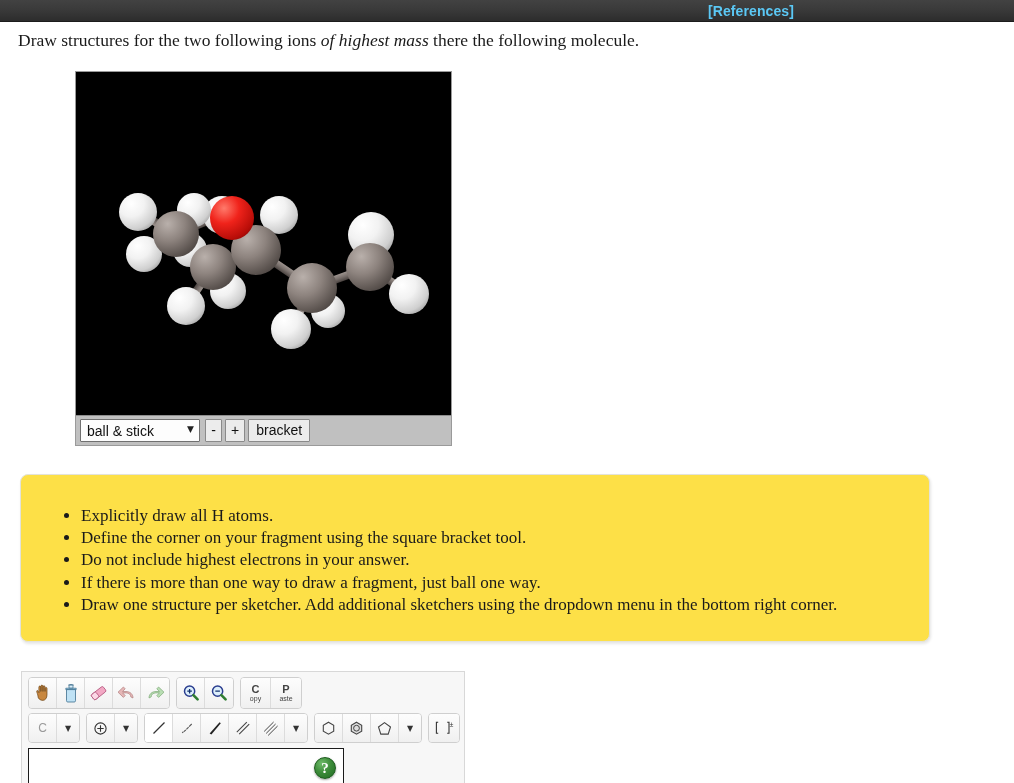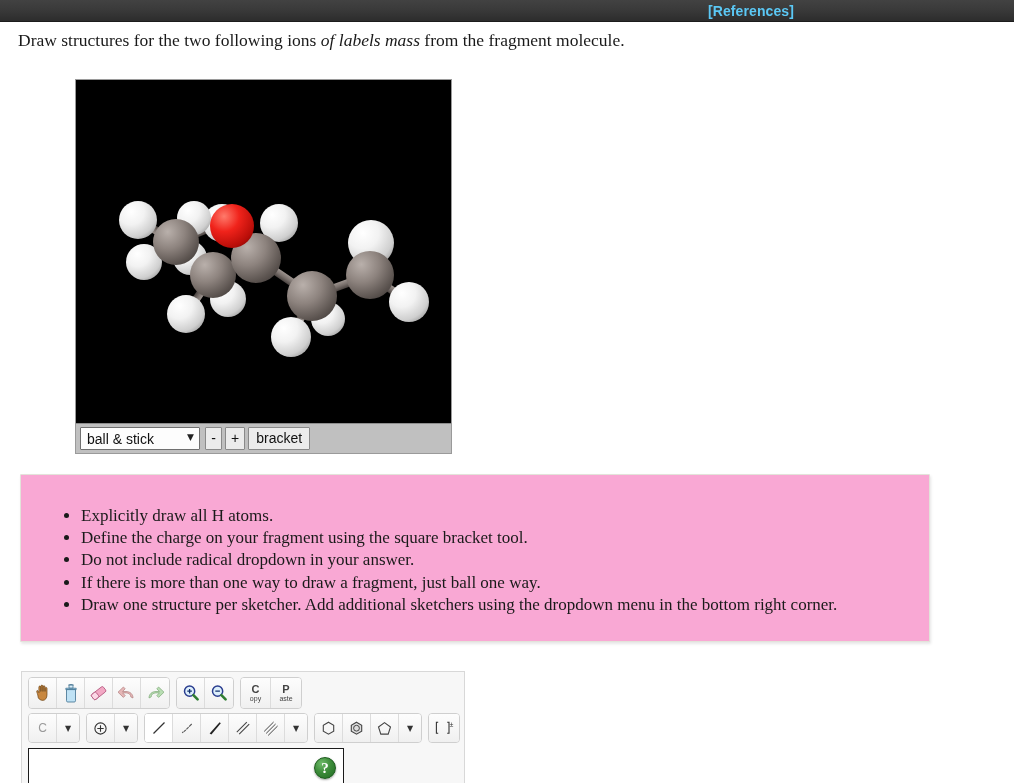--- a/index.html
+++ b/index.html
@@ -50,21 +50,20 @@
   
   .viewer {
     position: absolute;
     left: 75px;
     top: 71px;
     width: 377px;
     height: 375px;
     border: 1px solid #9a9a9a;
     box-sizing: border-box;
     background: #000;
-    margin-top: 8px;
   }
   .viewer-canvas {
     position: absolute;
     left: 0; top: 0;
     width: 375px;
     height: 343px;
     background: #000000;
     overflow: hidden;
   }
   .atom {
@@ -143,23 +142,23 @@
   }
   .vbtn.labels { padding: 0 7px; }
 
   
   .instructions {
     position: absolute;
     left: 20px;
     top: 474px;
     width: 910px;
     height: 168px;
-    background: #f9a8d4;
+    background: #fde047;
     border: 1px solid #e3e3da;
-    border-radius: 1px;
+    border-radius: 8px;
     box-shadow: 1px 2px 3px rgba(0,0,0,0.10);
     box-sizing: border-box;
   }
   .instructions ul {
     margin: 0;
     padding: 30px 0 0 60px;
     list-style-type: disc;
   }
   .instructions li {
     font-size: 17px;
@@ -270,21 +269,21 @@
     box-sizing: border-box;
   }
 </style>
 </head>
 <body>
 
 <div class="topbar">
   <a class="refs" href="#">[References]</a>
 </div>
 
-<div class="prompt"><span>Draw structures for the two following ions </span><em>of labels mass</em><span> from the fragment molecule.</span></div>
+<div class="prompt"><span>Draw structures for the two following ions </span><em>of highest mass</em><span> there the following molecule.</span></div>
 
 <div class="viewer">
   <div class="viewer-canvas" id="molcanvas">
       <div class="bond" style="left: 100px; top: 158px; width: 49.7695px; height: 8px; transform: rotate(-22.4428deg);"></div>
       <div class="bond" style="left: 100px; top: 158px; width: 21.2603px; height: 8px; transform: rotate(48.8141deg);"></div>
       <div class="bond" style="left: 100px; top: 158px; width: 30px; height: 8px; transform: rotate(-53.1301deg);"></div>
       <div class="bond" style="left: 100px; top: 158px; width: 43.909px; height: 8px; transform: rotate(-149.931deg);"></div>
       <div class="bond" style="left: 100px; top: 158px; width: 37.7359px; height: 8px; transform: rotate(147.995deg);"></div>
       <div class="bond" style="left: 100px; top: 158px; width: 49.5782px; height: 8px; transform: rotate(41.7295deg);"></div>
       <div class="bond" style="left: 137px; top: 191px; width: 28.3019px; height: 8px; transform: rotate(57.9946deg);"></div>
@@ -325,22 +324,22 @@
     </span>
     <button class="vbtn">-</button>
     <button class="vbtn">+</button>
     <button class="vbtn labels">bracket</button>
   </div>
 </div>
 
 <div class="instructions">
   <ul id="instrList">
       <li>Explicitly draw all H atoms.</li>
-      <li>Define the charge on your fragment using the square bracket tool.</li>
-      <li>Do not include radical dropdown in your answer.</li>
+      <li>Define the corner on your fragment using the square bracket tool.</li>
+      <li>Do not include highest electrons in your answer.</li>
       <li>If there is more than one way to draw a fragment, just ball one way.</li>
       <li>Draw one structure per sketcher. Add additional sketchers using the dropdown menu in the bottom right corner.</li>
     </ul>
 </div>
 
 <div class="sketcher">
 
   <div class="tbrow r1">
 
     <div class="grp">

